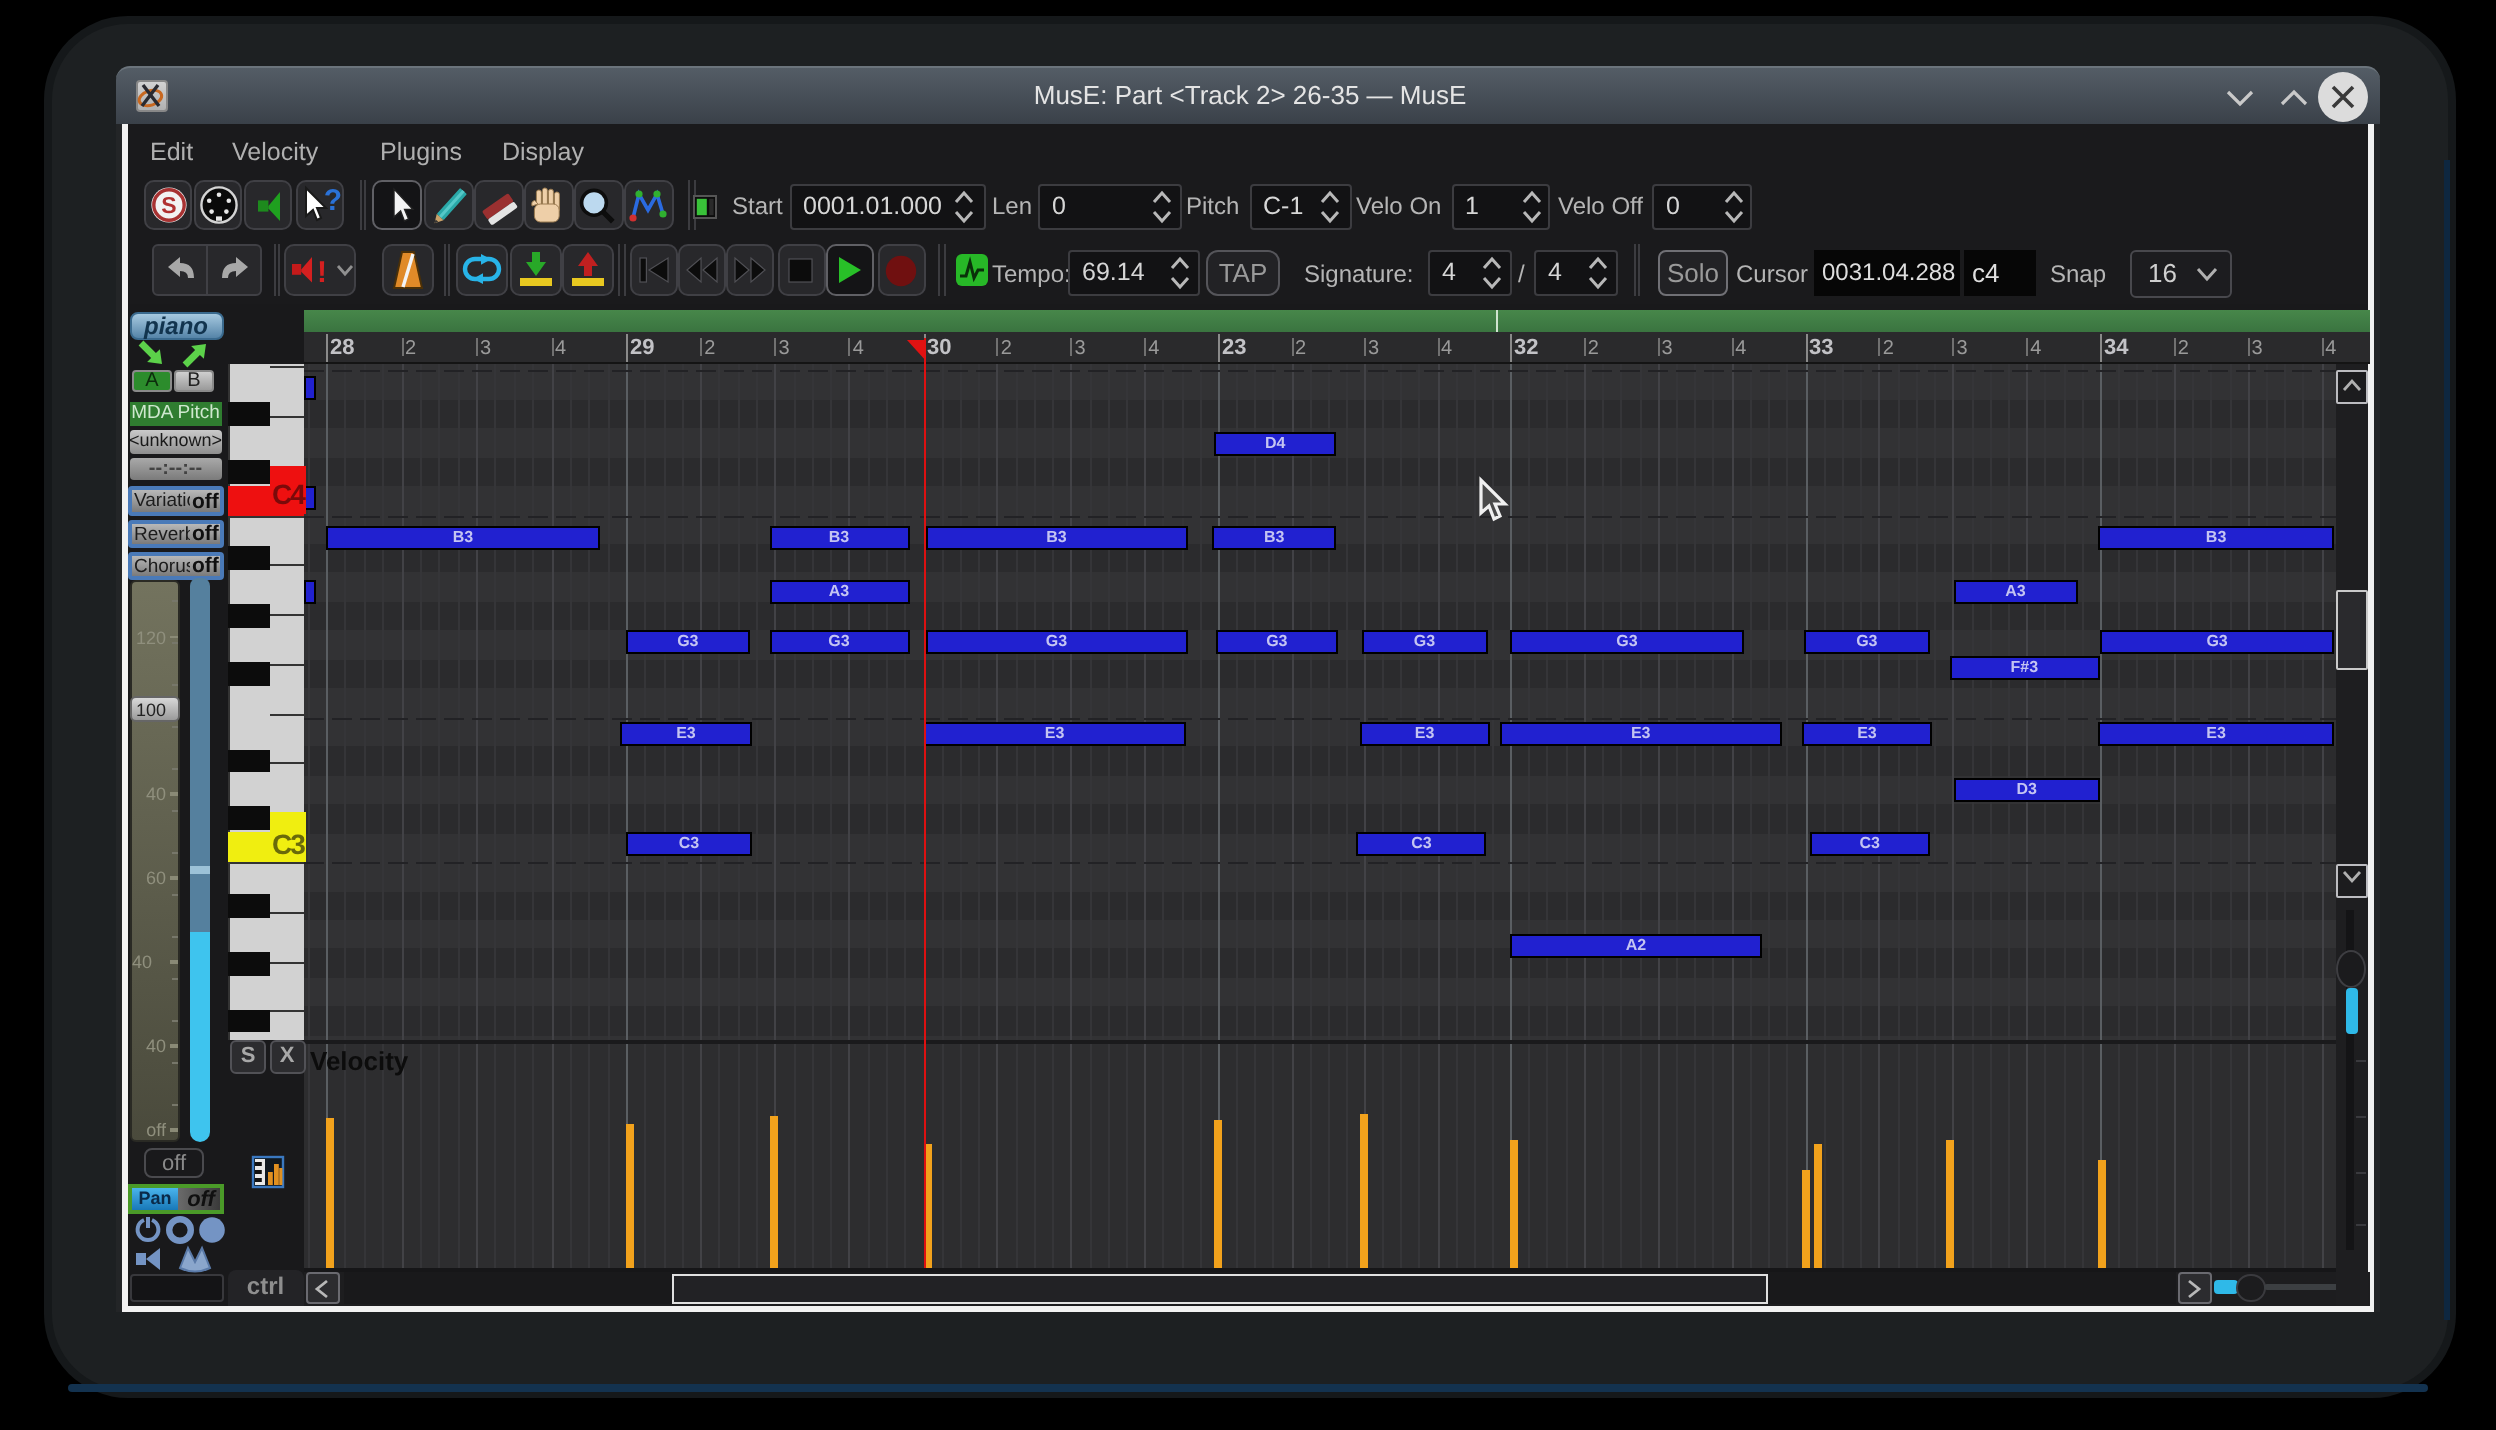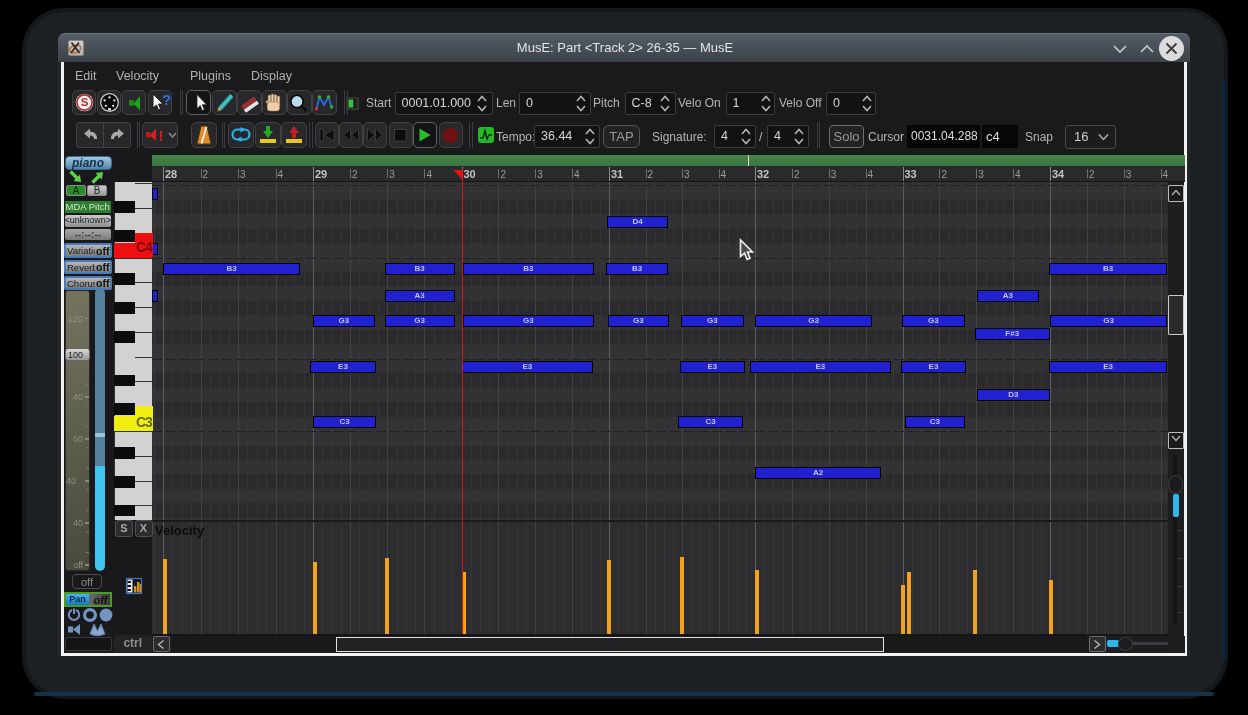--- a/index.html
+++ b/index.html
@@ -119,21 +119,21 @@
 <svg style="left:347px;top:98px" width="13" height="13">
 <rect x="0" y="0" width="11" height="11" fill="#0d0d0d" stroke="#555" stroke-width="1"></rect>
 <rect x="1.4" y="1.4" width="5" height="8.2" fill="#39c239"></rect>
     <rect x="7.6" y="1.4" width="2.2" height="8.2" fill="#2a2a2a"></rect>
   </svg>
 <div class="lbl" style="left:366px;top:91px;">Start</div>
 <div class="spin" style="left:394.5px;top:92.0px;width:98.0px;height:23.0px;">0001.01.000</div>
 <div class="lbl" style="left:496px;top:91px;">Len</div>
 <div class="spin" style="left:519.0px;top:92.0px;width:72.0px;height:23.0px;">0</div>
 <div class="lbl" style="left:593px;top:91px;">Pitch</div>
-<div class="spin" style="left:624.5px;top:92.0px;width:51.0px;height:23.0px;">C-8</div>
+<div class="spin" style="left:624.5px;top:92.0px;width:51.0px;height:23.0px;">C-1</div>
 <div class="lbl" style="left:678px;top:91px;">Velo On</div>
 <div class="spin" style="left:725.5px;top:92.0px;width:49.0px;height:23.0px;">1</div>
 <div class="lbl" style="left:779px;top:91px;">Velo Off</div>
 <div class="spin" style="left:826.0px;top:92.0px;width:49.5px;height:23.0px;">0</div>
 <svg style="left:476px;top:95px" width="12" height="17">
 <path d="M2 6 L6 1.5 L10 6" stroke="#b8b8b8" stroke-width="1.5" fill="none"></path>
 <path d="M2 11 L6 15.5 L10 11" stroke="#b8b8b8" stroke-width="1.5" fill="none"></path>
   </svg>
 <svg style="left:575px;top:95px" width="12" height="17">
 <path d="M2 6 L6 1.5 L10 6" stroke="#b8b8b8" stroke-width="1.5" fill="none"></path>
@@ -222,21 +222,21 @@
     <polygon points="1.5,0.5 12.5,7 1.5,13.5" fill="#28c028"></polygon>
   </svg>
 <svg style="left:442px;top:127px" width="17" height="17">
     <circle cx="8.5" cy="8.5" r="7.6" fill="#701010"></circle>
   </svg>
 <svg style="left:478px;top:127px" width="17" height="17">
 <rect x="0" y="0" width="16" height="16" rx="3" fill="#27b827"></rect>
 <polyline points="2,11 5,11 7,4 9,12 11,8 14,8" stroke="#0a300a" stroke-width="1.5" fill="none"></polyline>
   </svg>
 <div class="lbl" style="left:496px;top:125px;">Tempo:</div>
-<div class="spin" style="left:534.0px;top:125.0px;width:66.0px;height:23.0px;">36.44</div>
+<div class="spin" style="left:534.0px;top:125.0px;width:66.0px;height:23.0px;">69.14</div>
 <svg style="left:584px;top:128px" width="12" height="17">
 <path d="M2 6 L6 1.5 L10 6" stroke="#b8b8b8" stroke-width="1.5" fill="none"></path>
 <path d="M2 11 L6 15.5 L10 11" stroke="#b8b8b8" stroke-width="1.5" fill="none"></path>
   </svg>
 <div style="left:603.0px;top:125.0px;width:37.0px;height:23.0px;background:#222225;border:1px solid #55555a;border-radius:6px;color:#9a9a9a;font-size:13px;text-align:center;line-height:21px;">TAP</div>
 <div class="lbl" style="left:652px;top:125px;">Signature:</div>
 <div class="spin" style="left:714.0px;top:125.0px;width:42.0px;height:23.0px;">4</div>
 <svg style="left:740px;top:128px" width="12" height="17">
 <path d="M2 6 L6 1.5 L10 6" stroke="#b8b8b8" stroke-width="1.5" fill="none"></path>
 <path d="M2 11 L6 15.5 L10 11" stroke="#b8b8b8" stroke-width="1.5" fill="none"></path>
@@ -280,21 +280,21 @@
 <div style="left:426.4px;top:169px;color:#9a9a9a;font-size:10px;">4</div>
 <div style="left:461.5px;top:167.0px;width:1.0px;height:14.0px;background:#8a8a8a;"></div>
 <div style="left:463.5px;top:168px;color:#c2c2c6;font-size:11px;font-weight:bold;">30</div>
 <div style="left:498.4px;top:169.0px;width:1.0px;height:9.0px;background:#707070;"></div>
 <div style="left:500.4px;top:169px;color:#9a9a9a;font-size:10px;">2</div>
 <div style="left:535.2px;top:169.0px;width:1.0px;height:9.0px;background:#707070;"></div>
 <div style="left:537.2px;top:169px;color:#9a9a9a;font-size:10px;">3</div>
 <div style="left:572.1px;top:169.0px;width:1.0px;height:9.0px;background:#707070;"></div>
 <div style="left:574.1px;top:169px;color:#9a9a9a;font-size:10px;">4</div>
 <div style="left:609.0px;top:167.0px;width:1.0px;height:14.0px;background:#8a8a8a;"></div>
-<div style="left:611.0px;top:168px;color:#c2c2c6;font-size:11px;font-weight:bold;">31</div>
+<div style="left:611.0px;top:168px;color:#c2c2c6;font-size:11px;font-weight:bold;">23</div>
 <div style="left:645.5px;top:169.0px;width:1.0px;height:9.0px;background:#707070;"></div>
 <div style="left:647.5px;top:169px;color:#9a9a9a;font-size:10px;">2</div>
 <div style="left:682.0px;top:169.0px;width:1.0px;height:9.0px;background:#707070;"></div>
 <div style="left:684.0px;top:169px;color:#9a9a9a;font-size:10px;">3</div>
 <div style="left:718.5px;top:169.0px;width:1.0px;height:9.0px;background:#707070;"></div>
 <div style="left:720.5px;top:169px;color:#9a9a9a;font-size:10px;">4</div>
 <div style="left:755.0px;top:167.0px;width:1.0px;height:14.0px;background:#8a8a8a;"></div>
 <div style="left:757.0px;top:168px;color:#c2c2c6;font-size:11px;font-weight:bold;">32</div>
 <div style="left:791.9px;top:169.0px;width:1.0px;height:9.0px;background:#707070;"></div>
 <div style="left:793.9px;top:169px;color:#9a9a9a;font-size:10px;">2</div>

